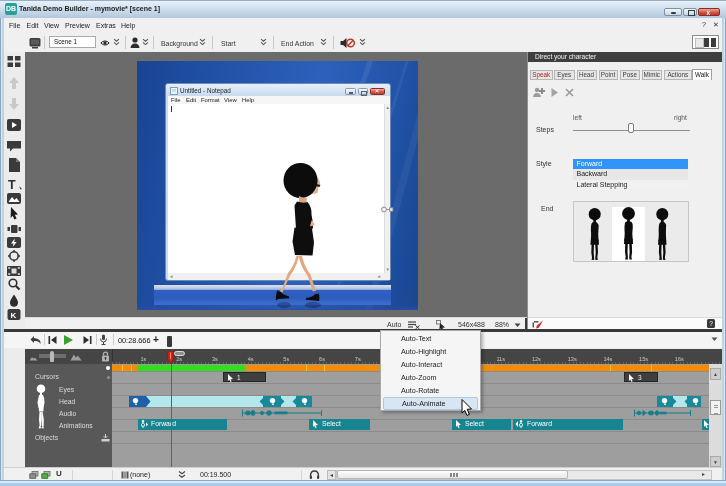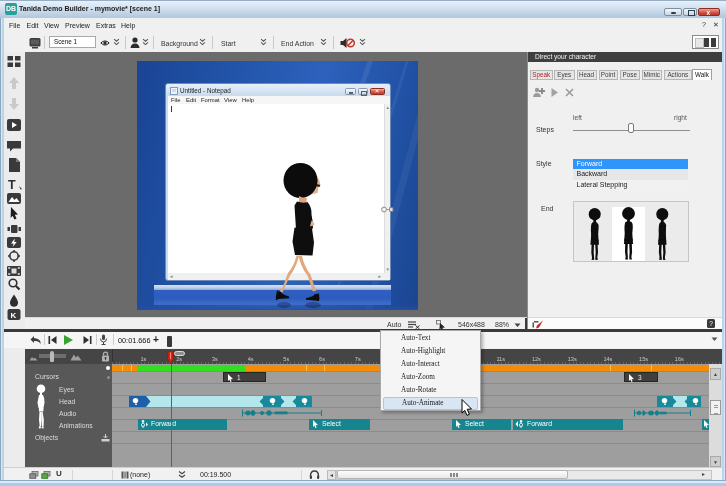--- a/index.html
+++ b/index.html
@@ -49,21 +49,21 @@
   
   #status{left:4px;top:467px;width:718px;height:13px;background:#f1f1f1;border-top:1px solid #cfcfcf;box-sizing:border-box;font-size:7px;color:#222;}
   .tabx{height:10px;background:#e6e6e6;border:1px solid #b5b5b5;font-size:6.3px;color:#3c3c3c;text-align:center;line-height:8.5px;box-sizing:border-box;}
   .rlab{position:absolute;top:7.3px;width:12px;text-align:center;font-size:5.6px;color:#c9c9c9;}
   .hline{position:absolute;left:0;width:597px;height:1px;background:#8b8b8b;}
   .anim{position:absolute;top:54.5px;height:11px;background:#17858f;color:#fff;font-size:6.8px;}
   .anim span{position:absolute;top:1.8px;}
   .tabsel{height:11px;background:#fff;border:1px solid #a0a0a0;border-bottom:none;font-size:6.3px;color:#111;text-align:center;line-height:10px;box-sizing:border-box;position:absolute;}
   
   #popup{left:380px;top:330px;width:101px;height:80.5px;background:#f5f5f5;border:1px solid #a9a9a9;box-sizing:border-box;box-shadow:2px 2px 3px rgba(0,0,0,0.28);font-size:7.2px;color:#1a1a1a;}
-  .pitem{position:absolute;left:2px;right:2px;height:13px;line-height:13px;padding-left:18px;font-family:Liberation Serif, serif;}
+  .pitem{position:absolute;left:2px;right:2px;height:13px;line-height:13px;padding-left:18px;}
 </style>
 </head>
 <body>
 <div id="win">
 
   <div class="abs" id="title"></div>
   <div class="abs" id="appico">DB</div>
   <div class="abs" id="ttext">Tanida Demo Builder - mymovie* [scene 1]</div>
   <div class="abs wbtn" id="wmin">
       <div class="abs" style="left:5.5px;top:3px;width:5.5px;height:1.8px;background:#2e3e4a;border-radius:1px;"></div>
@@ -391,21 +391,21 @@
         <rect x="6.9" y="0" width="1.6" height="8" fill="#2e2e2e"></rect>
       </svg>
     <div class="abs" style="left:92px;top:2px;width:1px;height:11px;background:#ccc;"></div>
     <svg class="abs" style="left:95px;top:2px" width="9" height="12" viewBox="0 0 9 12">
         <rect x="3" y="0.5" width="3" height="5.5" rx="1.5" fill="#444"></rect>
         <path d="M1.5 4.5 Q1.5 8 4.5 8 Q7.5 8 7.5 4.5" fill="none" stroke="#444" stroke-width="1"></path>
         <line x1="4.5" y1="8" x2="4.5" y2="10" stroke="#444" stroke-width="1"></line>
         <line x1="2.5" y1="10.5" x2="6.5" y2="10.5" stroke="#444" stroke-width="1"></line>
       </svg>
     <div class="abs" style="left:109px;top:2px;width:1px;height:11px;background:#ccc;"></div>
-    <div class="abs" style="left:114px;top:4px;font-size:7.3px;color:#111;">00:01.666</div>
+    <div class="abs" style="left:114px;top:4px;font-size:7.3px;color:#111;">00:28.666</div>
     <div class="abs" style="left:149px;top:1.5px;font-size:10px;font-weight:bold;color:#222;">+</div>
     <div class="abs" style="left:162.8px;top:3.5px;width:5.6px;height:11px;background:#3a3a3a;border-radius:1px;"></div>
     <svg class="abs" style="left:707px;top:5px" width="7" height="5" viewBox="0 0 7 5">
         <path d="M0.5 0.5 L3.5 4 L6.5 0.5 Z" fill="#555"></path>
       </svg>
   </div>
 
   <div class="abs" id="rulerband">
     <svg class="abs" style="left:4px;top:6px" width="9" height="6" viewBox="0 0 9 6">
         <path d="M0.5 5.5 L3 2 L4.5 3.8 L5.8 2.5 L8.5 5.5 Z" fill="#9d9d9d"></path>

